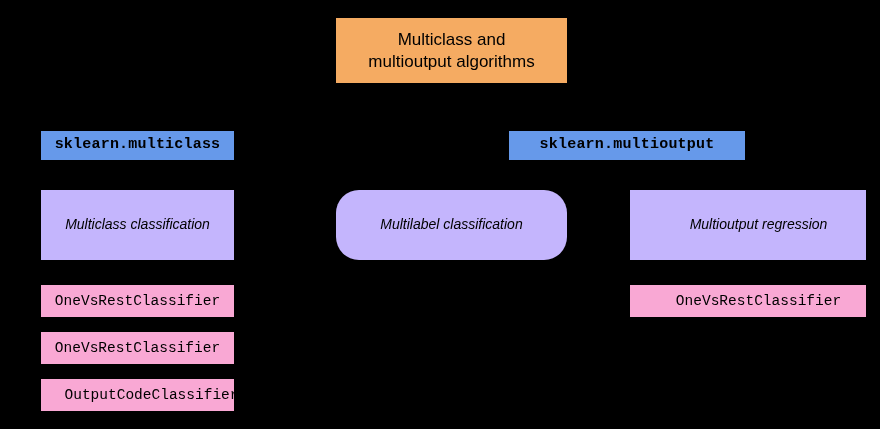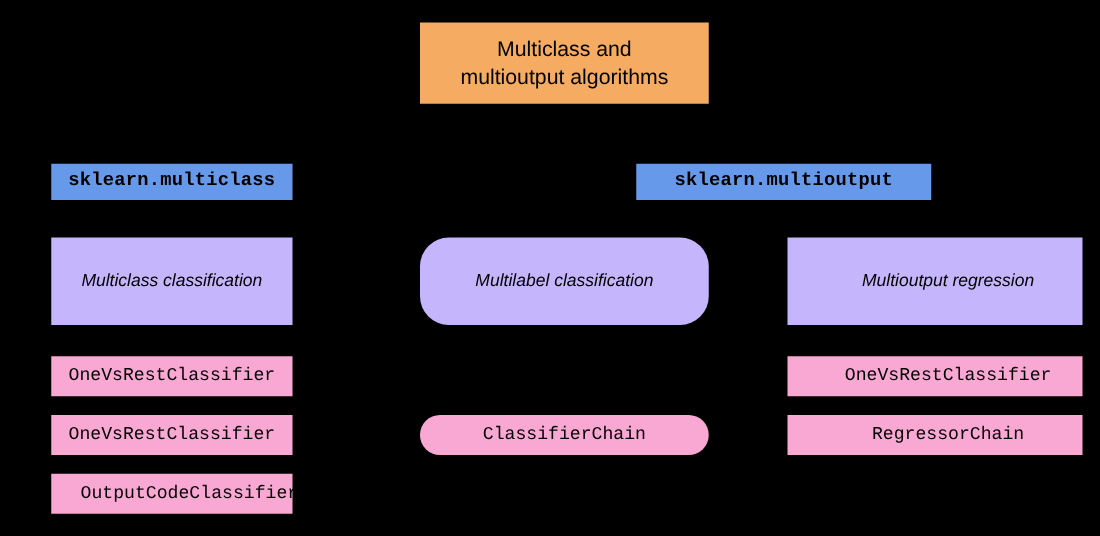--- a/index.html
+++ b/index.html
@@ -114,24 +114,18 @@
   <div class="box estimator col1 row-est1">
     <span>OneVsRestClassifier</span>
   </div>
   <div class="box estimator col1 row-est2">
     <span>OneVsRestClassifier</span>
   </div>
   <div class="box estimator col1 row-est3">
     <span>OutputCodeClassifier</span>
   </div>
 
-  <div class="box estimator col2 row-est2">
-    <span>ClassifierChain</span>
-  </div>
 
   <div class="box estimator col3 row-est1">
     <span>OneVsRestClassifier</span>
-  </div>
-  <div class="box estimator col3 row-est2">
-    <span>RegressorChain</span>
   </div>
 
 </div>
 
 </body></html>

